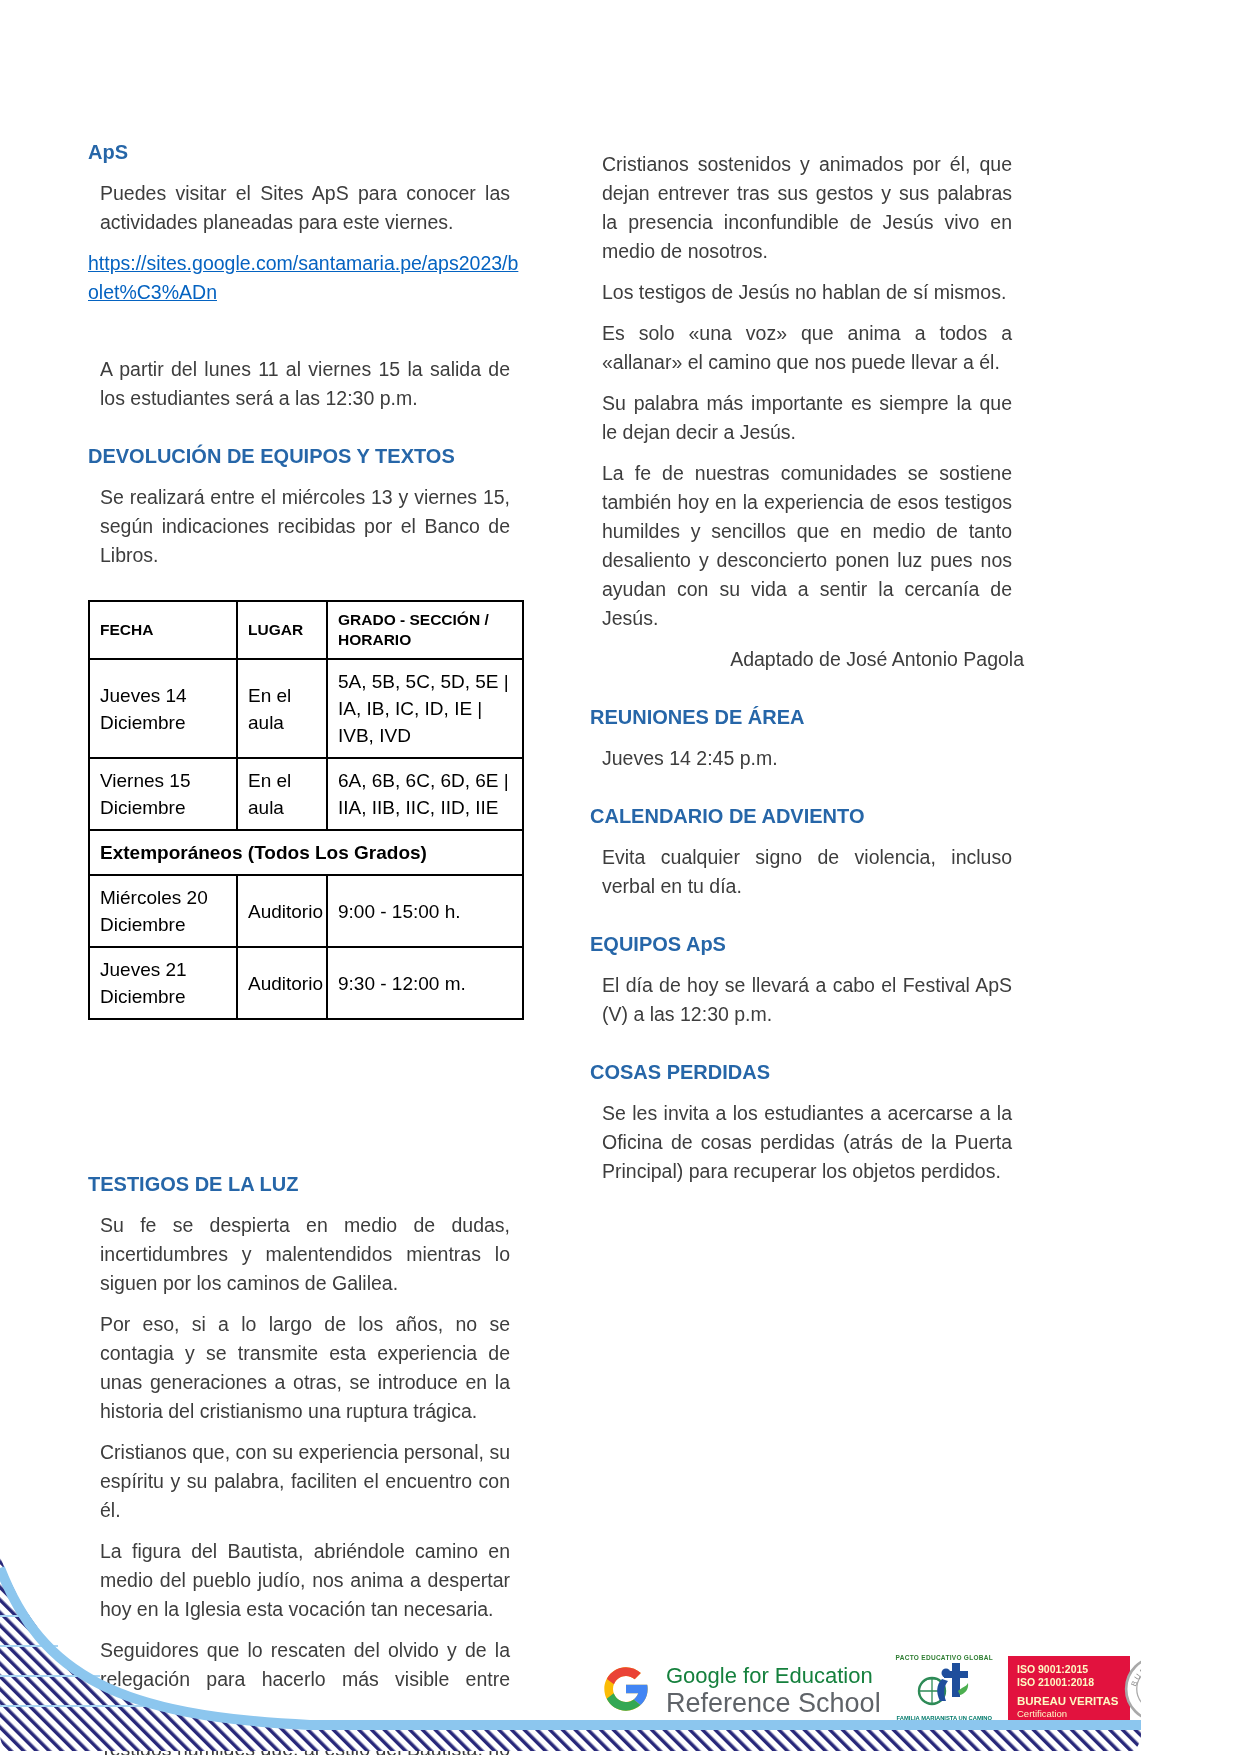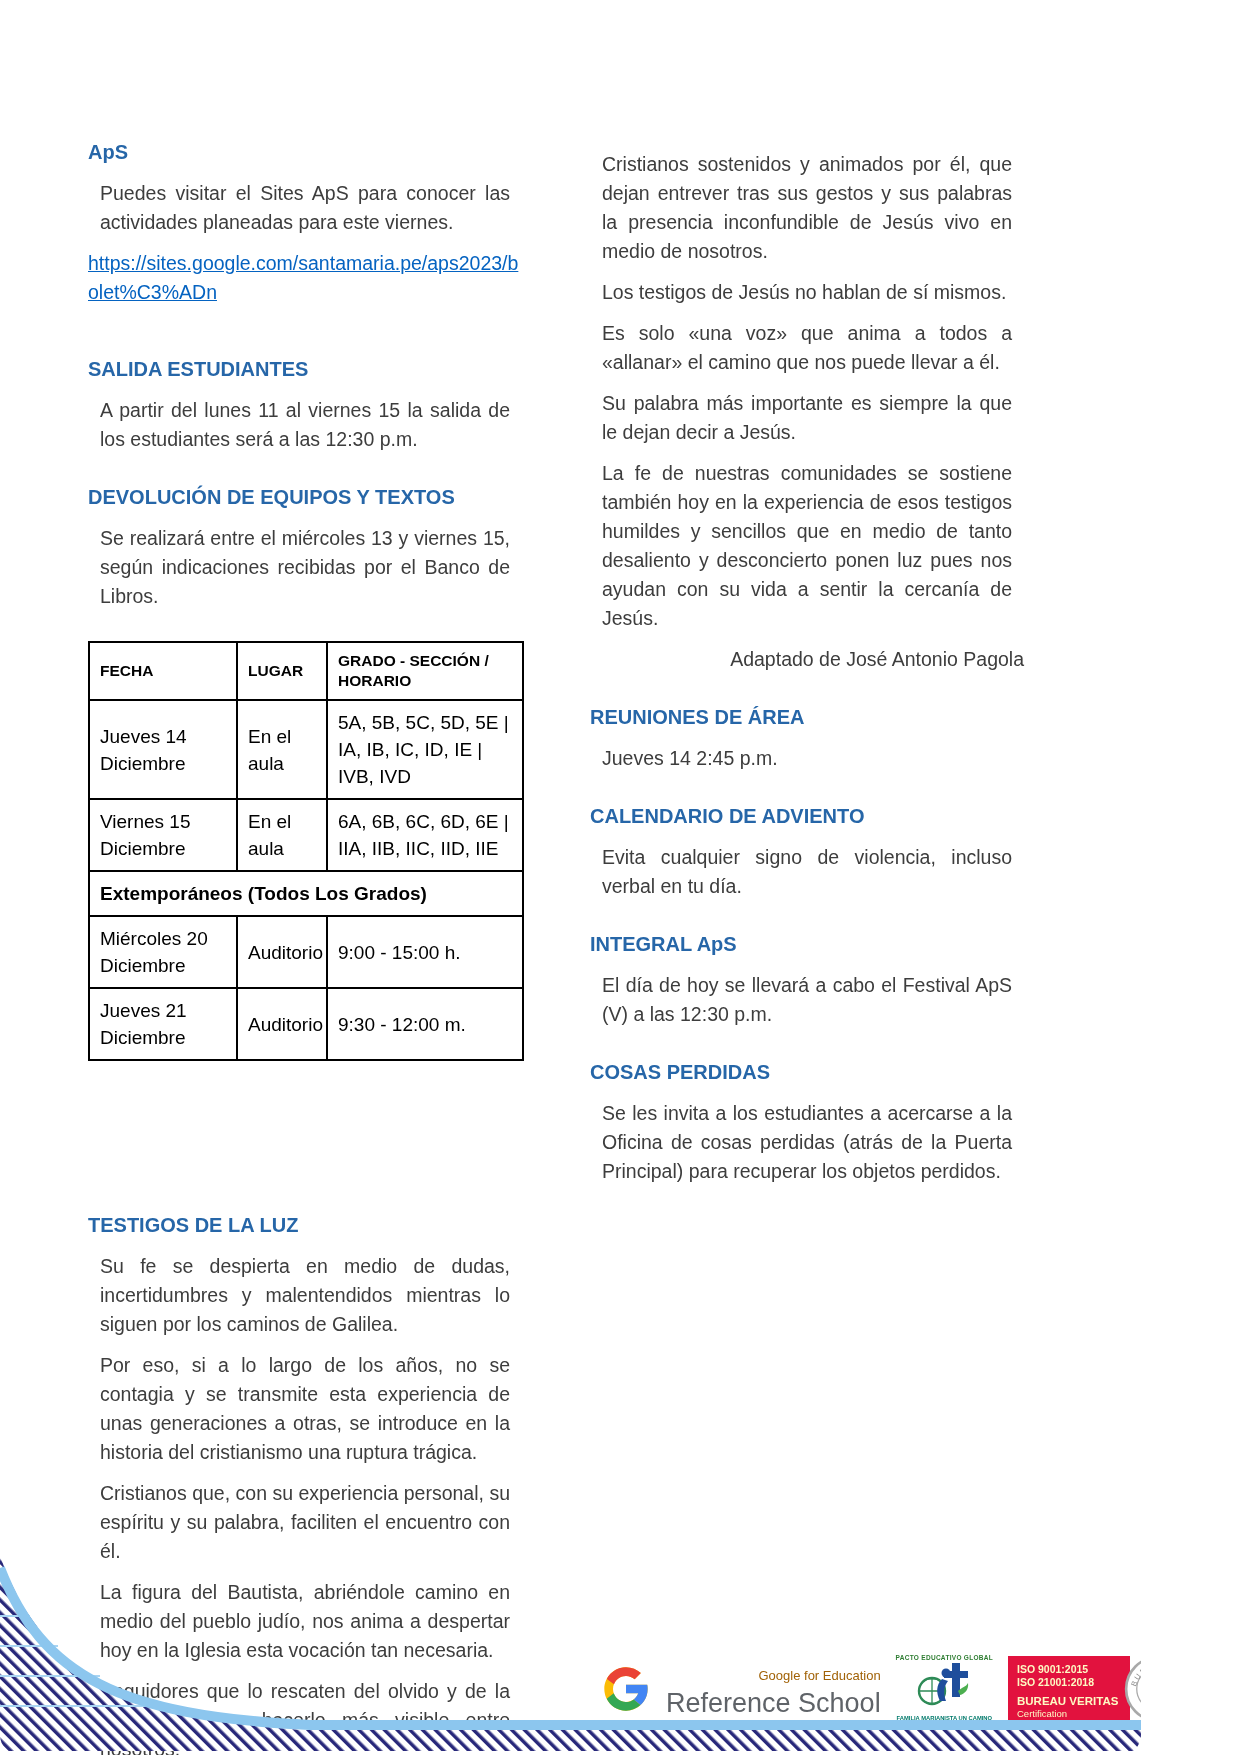--- a/index.html
+++ b/index.html
@@ -18,21 +18,21 @@
   table.sched th,table.sched td{border:2px solid #000;vertical-align:middle;text-align:left;padding:8px 10px;}
   table.sched th{font-size:15.5px;line-height:20px;color:#000;font-weight:bold;height:30px;}
   table.sched td{font-size:19px;line-height:27px;color:#000;height:50px;}
   td.spanrow{text-align:center;font-weight:bold;height:20px !important;padding:5px 8px;margin-left:28px;}
   
   .attribution{margin:0;text-align:right;}
   
   .footer{position:absolute;left:600px;top:1648px;width:592px;height:86px;display:flex;
           align-items:center;justify-content:space-between;}
   .glogo{display:flex;align-items:center;gap:14px;}
-  .gtext .l1{font-size:13px;line-height:24px;color:#a16207;text-align:right;}
+  .gtext .l1{font-size:22px;line-height:24px;color:#15803d;text-align:left;}
   .gtext .l2{font-size:27px;line-height:30px;color:#5f6368;text-align:left;}
   .peg{display:flex;flex-direction:column;align-items:center;width:110px;}
   .peg .tiny-top{font-size:6.5px;color:#2e7d32;font-weight:bold;letter-spacing:.3px;white-space:nowrap;}
   .peg .tiny-bot{font-size:5.8px;color:#00796b;font-weight:bold;line-height:7px;text-align:center;white-space:nowrap;}
   .bureau{display:flex;align-items:center;}
   .bv-box{background:#e2123e;color:#fef9c3;padding:7px 9px;width:104px;}
   .bv-box .iso{font-size:10.5px;font-weight:bold;line-height:13px;text-align:left;}
   .bv-box .name{font-size:11.5px;font-weight:bold;margin-top:6px;line-height:13px;text-align:left;}
   .bv-box .cert{font-size:9.5px;line-height:12px;text-align:left;}
   .seal{margin-left:-6px;}
@@ -46,21 +46,20 @@
   <div class="columns">
 
     <div class="col">
       <section>
         <h3 class="sec-title">ApS</h3>
         <p class="body-p">Puedes visitar el Sites ApS para conocer las actividades planeadas para este viernes.</p>
         <a class="link">https://sites.google.com/santamaria.pe/aps2023/bolet%C3%ADn</a>
       </section>
 
       <section class="gap-md">
-        <h3 class="sec-title">SALIDA ESTUDIANTES</h3>
         <p class="body-p">A partir del lunes 11 al viernes 15 la salida de los estudiantes será a las 12:30 p.m.</p>
       </section>
 
       <section class="gap-sm">
         <h3 class="sec-title">DEVOLUCIÓN DE EQUIPOS Y TEXTOS</h3>
         <p class="body-p">Se realizará entre el miércoles 13 y viernes 15, según indicaciones recibidas por el Banco de Libros.</p>
       </section>
 
       <table class="sched">
         <colgroup>
@@ -127,21 +126,21 @@
         <h3 class="sec-title">REUNIONES DE ÁREA</h3>
         <p class="body-p">Jueves 14 2:45 p.m.</p>
       </section>
 
       <section class="gap-sm">
         <h3 class="sec-title">CALENDARIO DE ADVIENTO</h3>
         <p class="body-p">Evita cualquier signo de violencia, incluso verbal en tu día.</p>
       </section>
 
       <section class="gap-sm">
-        <h3 class="sec-title">INTEGRAL ApS</h3>
+        <h3 class="sec-title">EQUIPOS ApS</h3>
         <p class="body-p">El día de hoy se llevará a cabo el Festival ApS (V) a las 12:30 p.m.</p>
       </section>
 
       <section class="gap-sm">
         <h3 class="sec-title">COSAS PERDIDAS</h3>
         <p class="body-p">Se les invita a los estudiantes a acercarse a la Oficina de cosas perdidas (atrás de la Puerta Principal) para recuperar los objetos perdidos.</p>
       </section>
     </div>
   </div>
 

